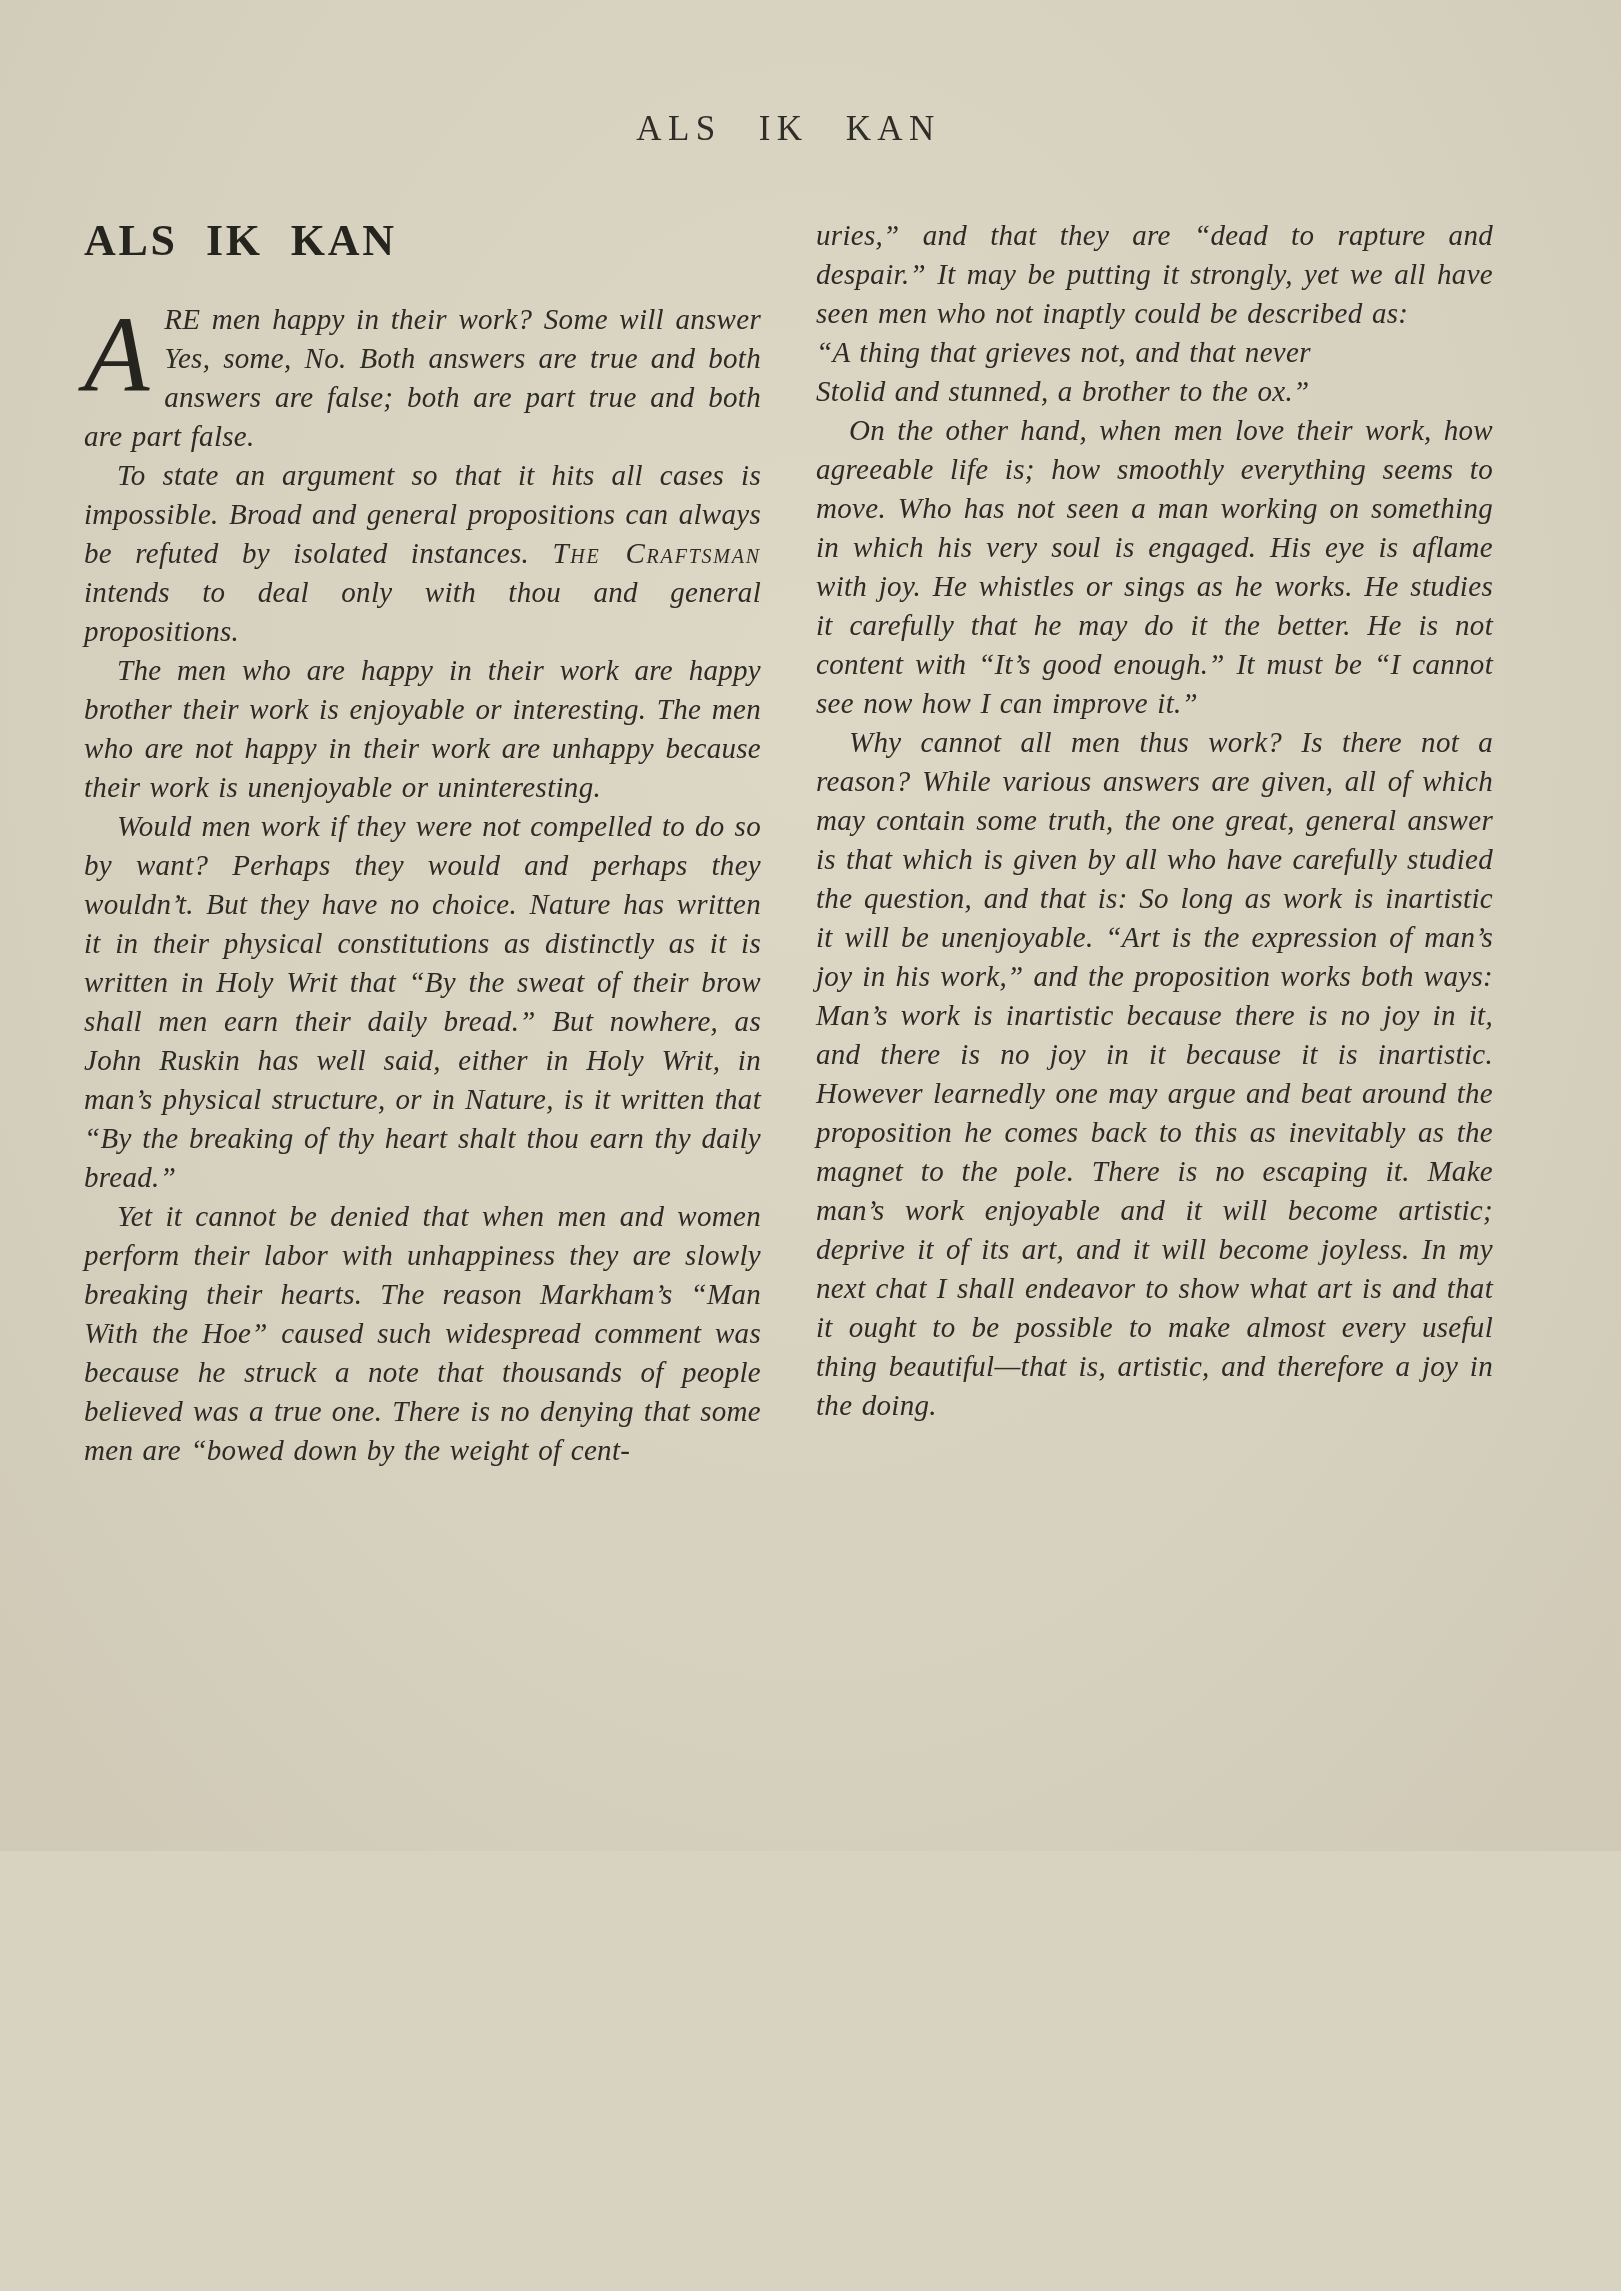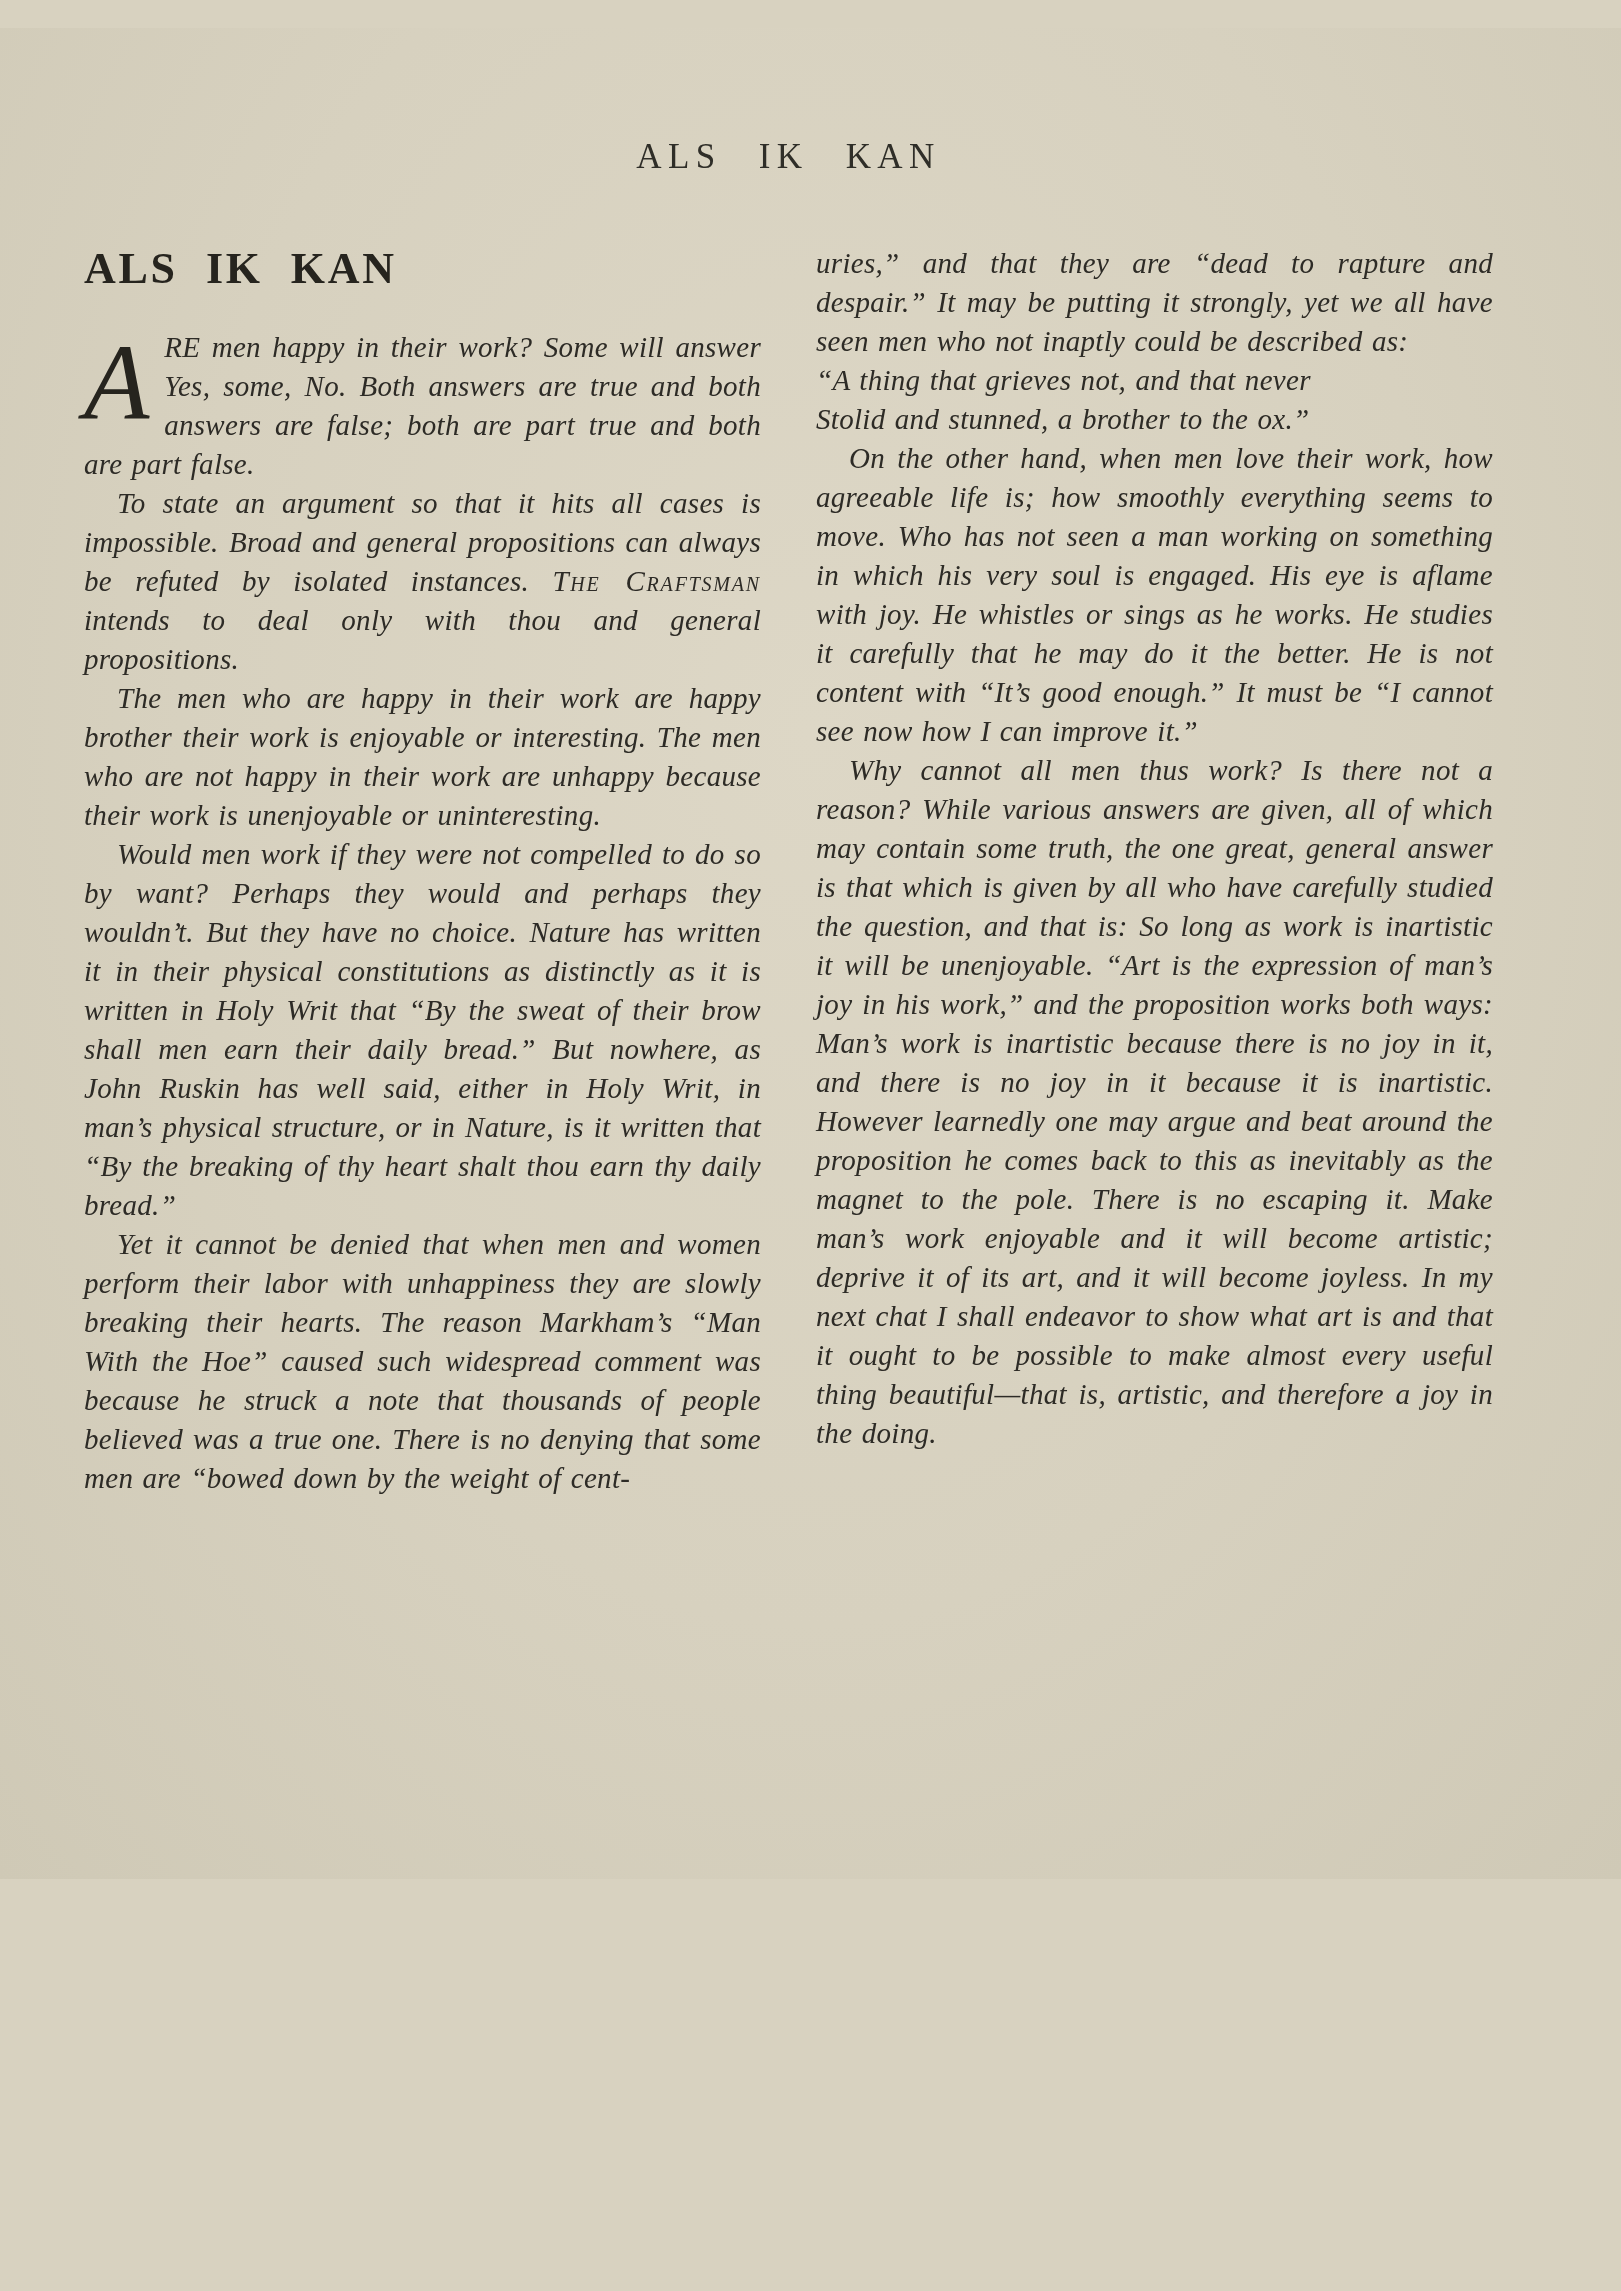--- a/index.html
+++ b/index.html
@@ -10,21 +10,20 @@
     background: var(--paper, #d8d2c0);
     font-family: "Liberation Serif", "DejaVu Serif", serif;
     color: var(--ink, #2d2b26);
   }
   .page {
     position: relative;
     width: 1622px;
     height: 1851px;
     overflow: hidden;
     background: radial-gradient(ellipse at 50% 38%, #ddd7c6 0%, #d7d1bf 55%, #cfc9b6 100%);
-    margin-top: 28px;
   }
   .running-header {
     position: absolute;
     top: 109px;
     left: 84px;
     width: 1409px;
     text-align: center;
     font-size: 35px;
     letter-spacing: 6.4px;
     word-spacing: 22px;

